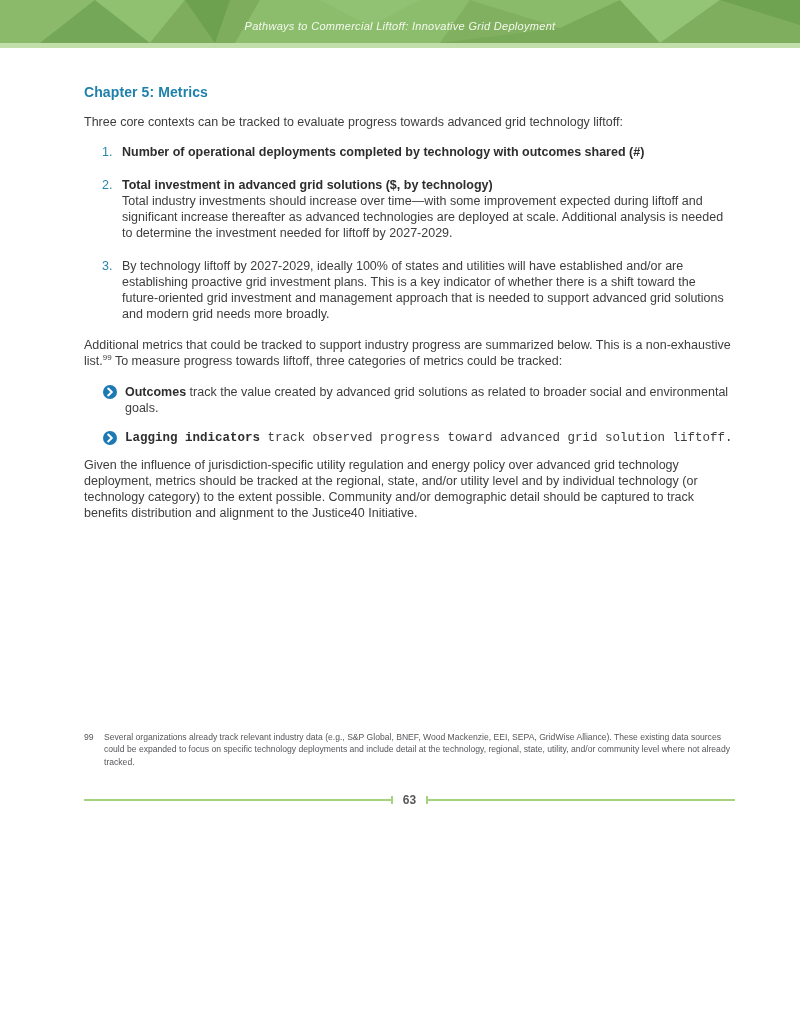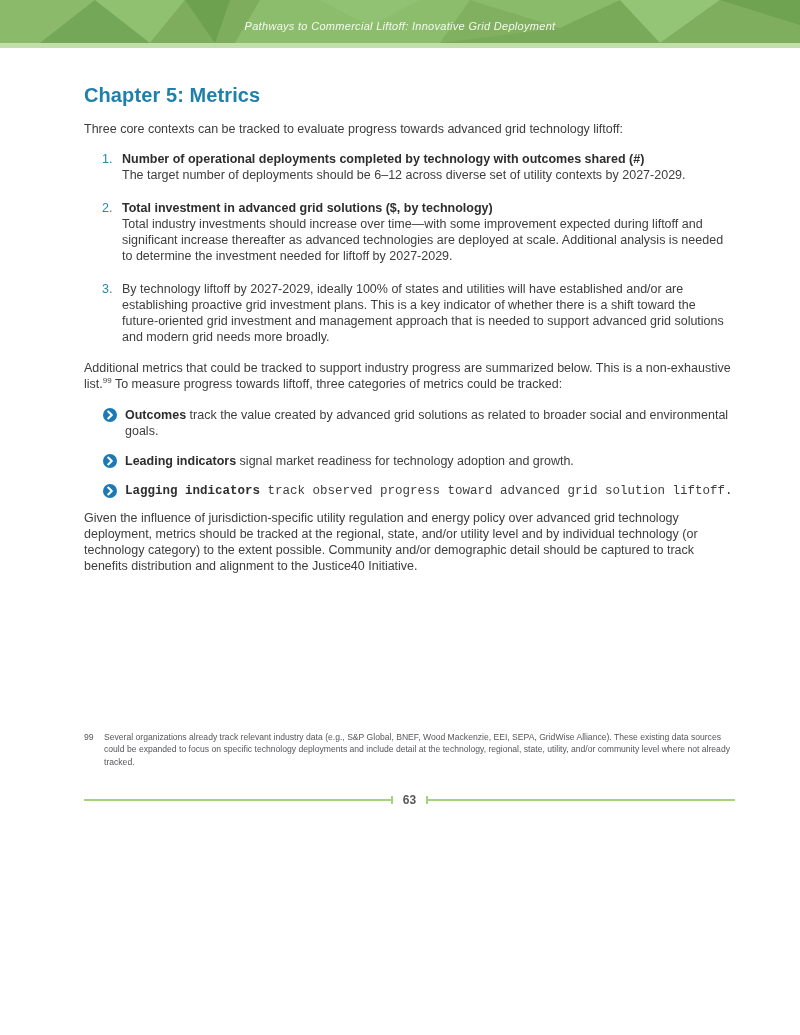--- a/index.html
+++ b/index.html
@@ -47,21 +47,21 @@
   }
   
   .content {
     flex: 1;
     display: flex;
     flex-direction: column;
     padding: 0 65px 0 84px;
   }
   .chapter-title {
     margin-top: 36px;
-    font-size: 20px;
+    font-size: 14px;
     font-weight: bold;
     color: #1f81ab;
     letter-spacing: 0.1px;
   }
   .body-text {
     font-size: 12.5px;
     line-height: 16px;
     color: #3d3d3d;
   }
   .intro { margin-top: 14px; }
@@ -168,21 +168,20 @@
     <h1 class="chapter-title">Chapter 5: Metrics</h1>
 
     <p class="body-text intro">Three core contexts can be tracked to evaluate progress towards advanced grid technology liftoff:</p>
 
     <div class="num-list">
 
       <div class="num-item">
         <span class="num-marker">1.</span>
         <div class="num-body body-text">
           <div class="num-title">Number of operational deployments completed by technology with outcomes shared (#)</div>
-          <div>The target number of deployments should be 6–12 across diverse set of utility contexts by 2027-2029.</div>
         </div>
       </div>
 
       <div class="num-item">
         <span class="num-marker">2.</span>
         <div class="num-body body-text">
           <div class="num-title">Total investment in advanced grid solutions ($, by technology)</div>
           <div>Total industry investments should increase over time—with some improvement expected during liftoff and significant increase thereafter as advanced technologies are deployed at scale. Additional analysis is needed to determine the investment needed for liftoff by 2027-2029.</div>
         </div>
       </div>
@@ -201,27 +200,20 @@
     <div class="bullets">
 
       <div class="bullet">
         <svg class="bullet-icon" viewBox="0 0 14 14">
           <circle cx="7" cy="7" r="7" fill="#1d79b4"></circle>
           <path d="M5.2 3.6 L8.8 7 L5.2 10.4" fill="none" stroke="#ffffff" stroke-width="2.1" stroke-linecap="round" stroke-linejoin="round"></path>
         </svg>
         <div class="body-text"><span class="bullet-bold">Outcomes</span><span> track the value created by advanced grid solutions as related to broader social and environmental goals.</span></div>
       </div>
 
-      <div class="bullet">
-        <svg class="bullet-icon" viewBox="0 0 14 14">
-          <circle cx="7" cy="7" r="7" fill="#1d79b4"></circle>
-          <path d="M5.2 3.6 L8.8 7 L5.2 10.4" fill="none" stroke="#ffffff" stroke-width="2.1" stroke-linecap="round" stroke-linejoin="round"></path>
-        </svg>
-        <div class="body-text"><span class="bullet-bold">Leading indicators</span><span> signal market readiness for technology adoption and growth.</span></div>
-      </div>
 
       <div class="bullet">
         <svg class="bullet-icon" viewBox="0 0 14 14">
           <circle cx="7" cy="7" r="7" fill="#1d79b4"></circle>
           <path d="M5.2 3.6 L8.8 7 L5.2 10.4" fill="none" stroke="#ffffff" stroke-width="2.1" stroke-linecap="round" stroke-linejoin="round"></path>
         </svg>
         <div class="body-text"><span class="bullet-bold">Lagging indicators</span><span> track observed progress toward advanced grid solution liftoff.</span></div>
       </div>
 
     </div>

